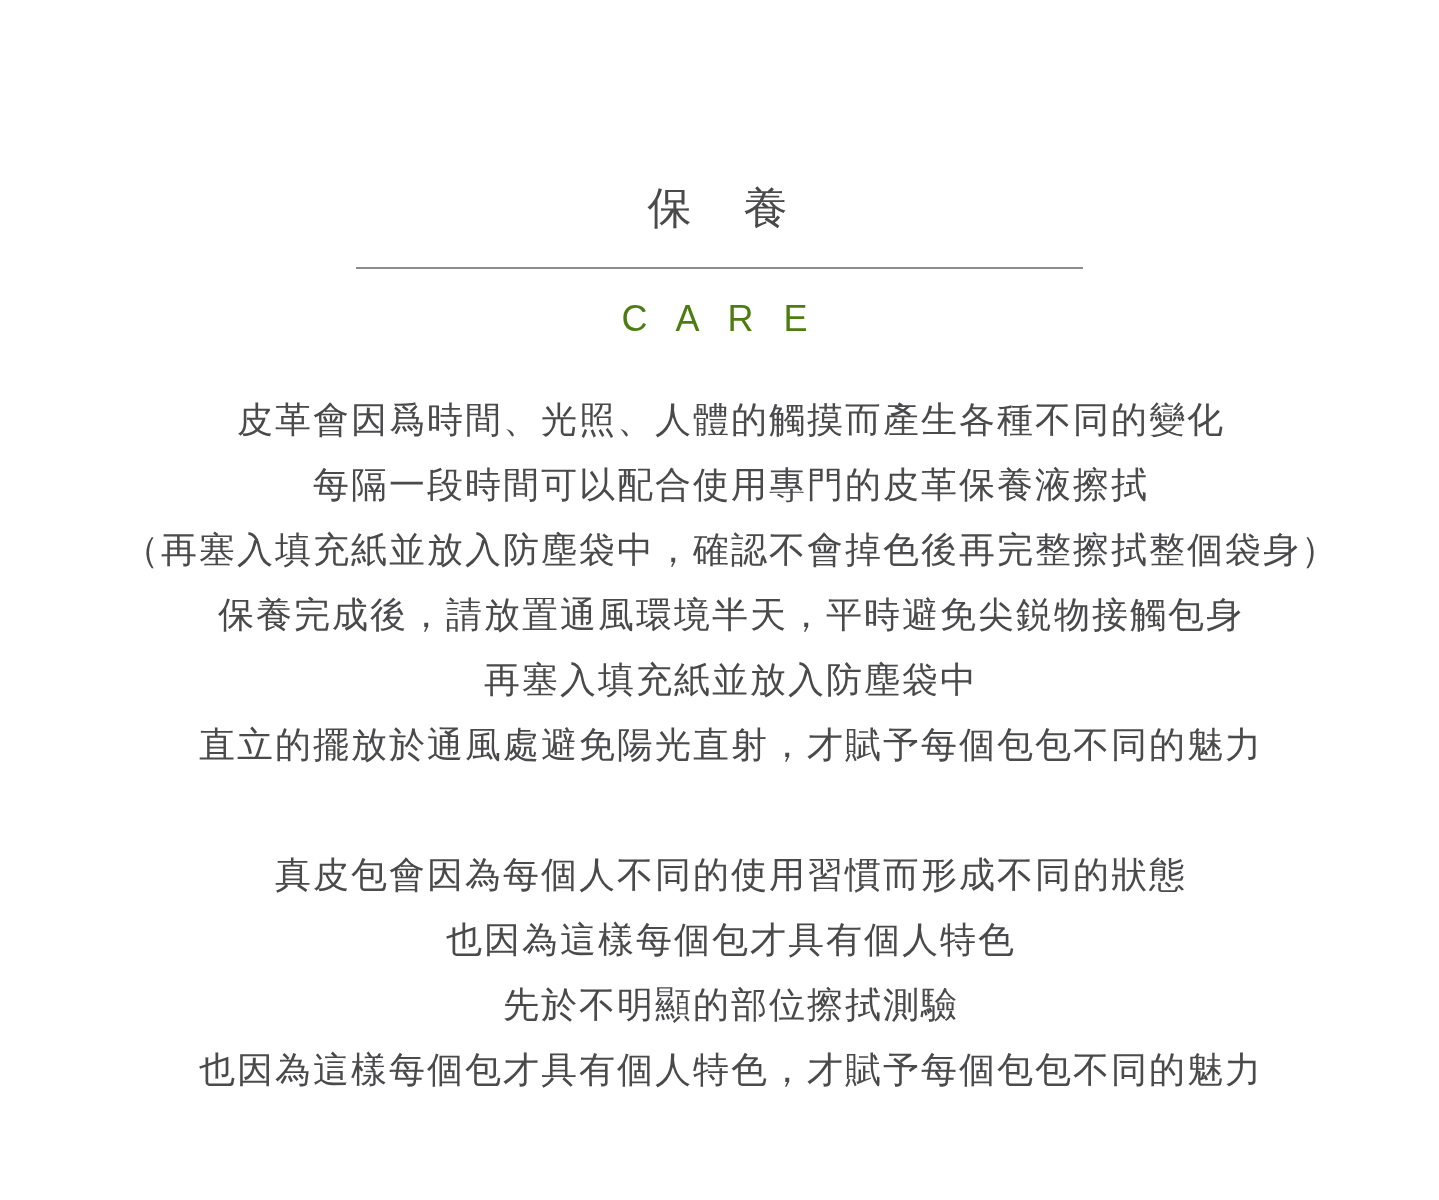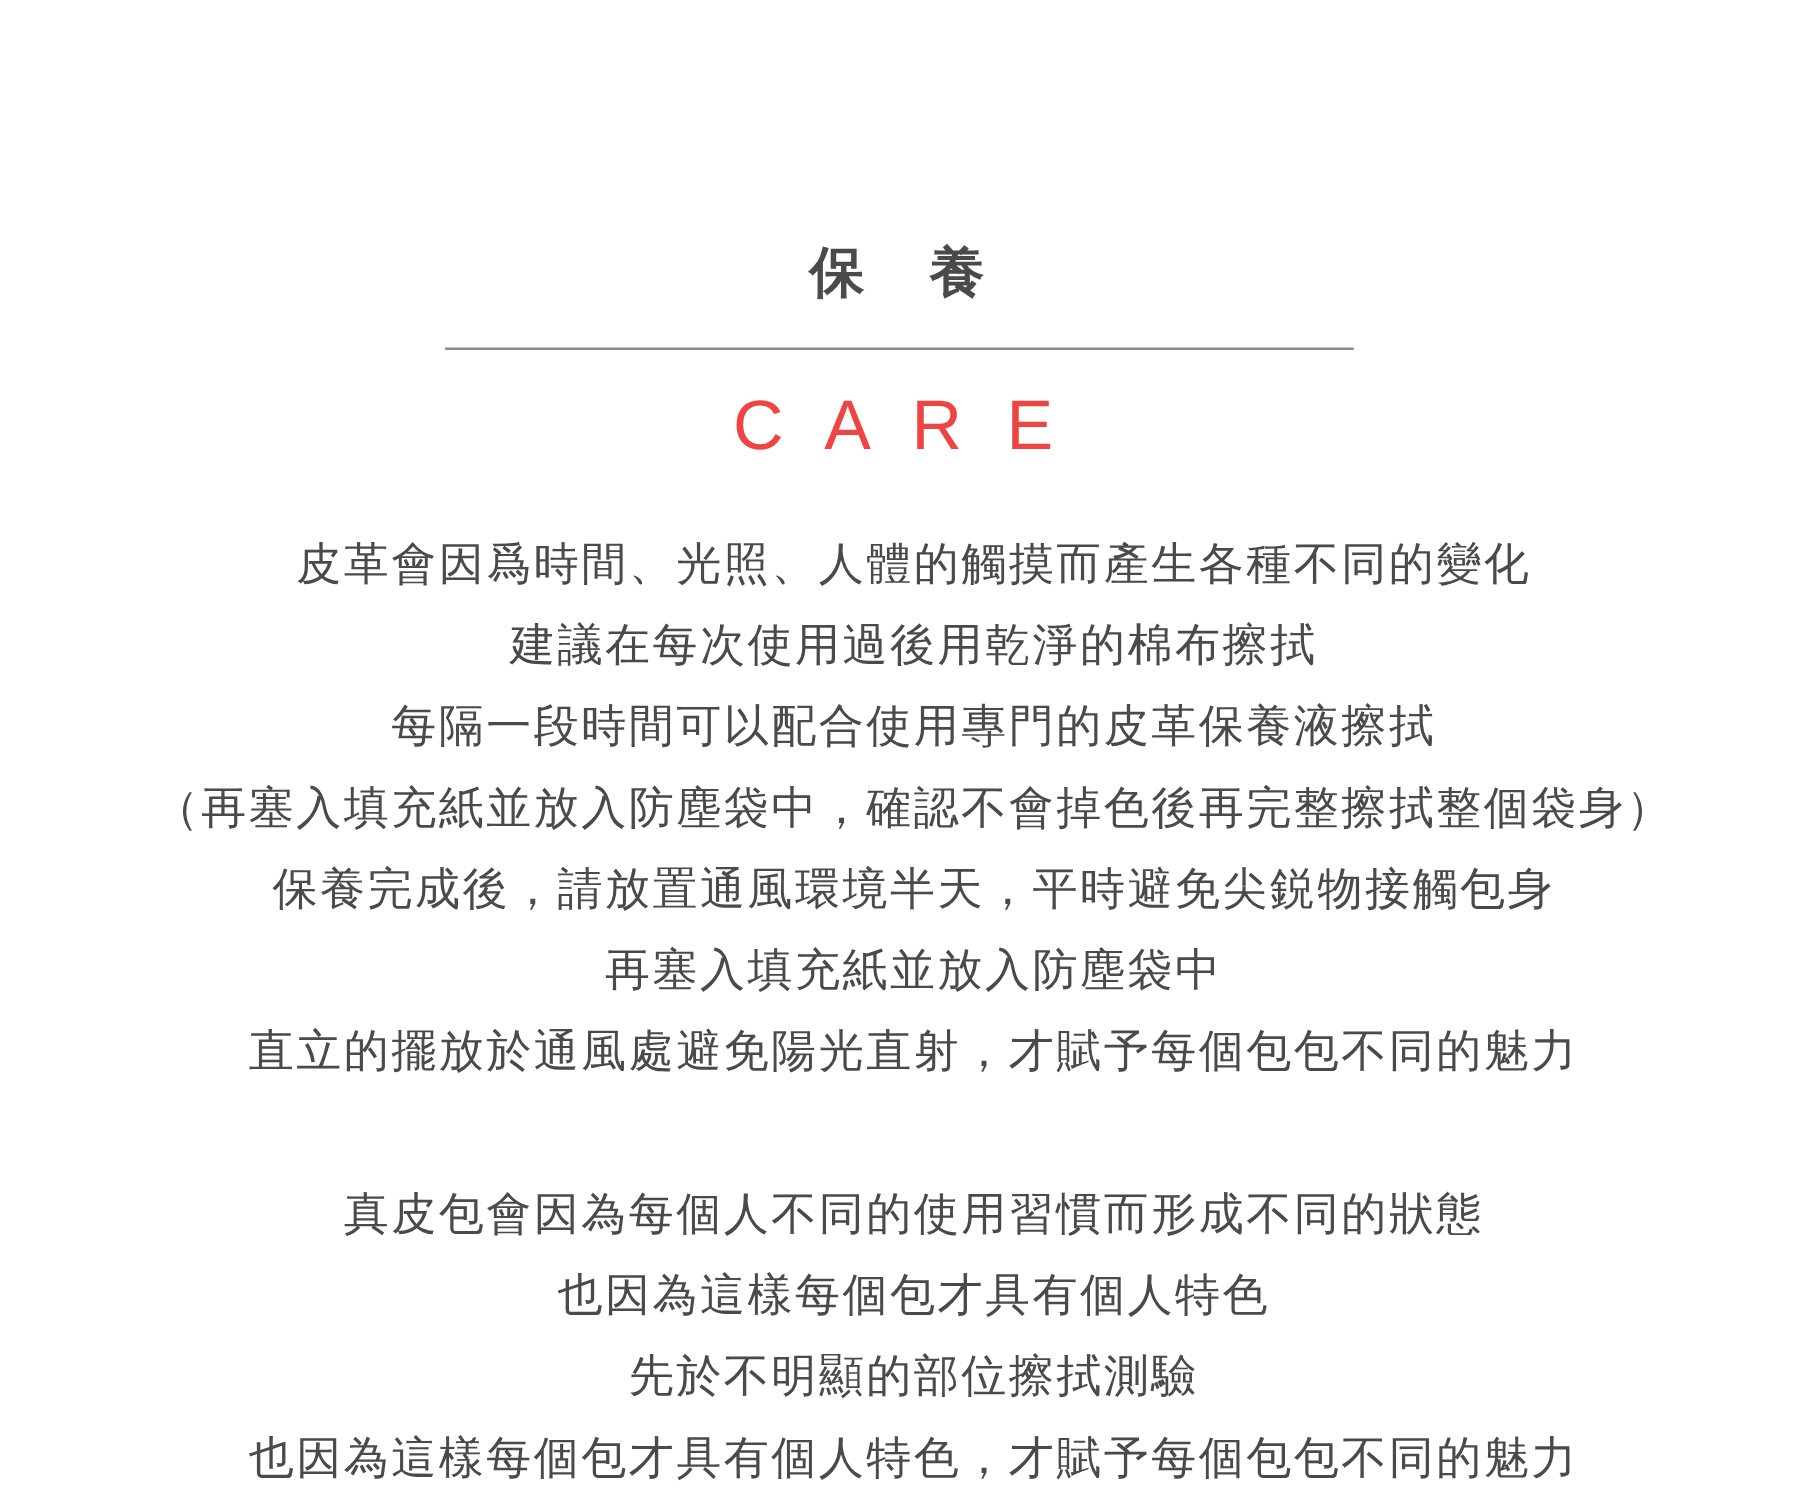--- a/index.html
+++ b/index.html
@@ -11,43 +11,43 @@
     position: relative;
     width: 1439px;
     height: 1200px;
     background: #ffffff;
     overflow: hidden;
     font-family: "Liberation Sans", sans-serif;
     color: #4a4a4c;
     text-align: center;
   }
   .title-zh {
-    margin: 12px;
+    margin: 1px;
     padding-top: 185px;
     font-size: 44px;
-    font-weight: 700;
+    font-weight: 400;
     line-height: 1;
     letter-spacing: 4px;
     color: #4a4a4c;
   }
   .divider {
     width: 727px;
     height: 2px;
     margin: 37px auto 0 auto;
     background: #8c8c8c;
     border: none;
   }
   .title-en {
     margin: 0;
     margin-top: 32px;
-    font-size: 56px;
+    font-size: 36px;
     font-weight: 300;
     line-height: 1;
     letter-spacing: 10px;
-    color: #ef4444;
+    color: #4d7c0f;
   }
   .care-paragraph {
     margin: 0;
     font-size: 36px;
     line-height: 65px;
     letter-spacing: 2px;
     color: #4a4a4c;
   }
   .care-paragraph.first {
     margin-top: 50px;
@@ -66,21 +66,20 @@
 <div class="page">
 
   <h1 class="title-zh">保　養</h1>
 
   <hr class="divider">
 
   <h2 class="title-en">C A R E</h2>
 
   <div class="care-paragraph first">
     <div class="care-line">皮革會因爲時間、光照、人體的觸摸而產生各種不同的變化</div>
-    <div class="care-line">建議在每次使用過後用乾淨的棉布擦拭</div>
     <div class="care-line">每隔一段時間可以配合使用專門的皮革保養液擦拭</div>
     <div class="care-line">（再塞入填充紙並放入防塵袋中，確認不會掉色後再完整擦拭整個袋身）</div>
     <div class="care-line">保養完成後，請放置通風環境半天，平時避免尖鋭物接觸包身</div>
     <div class="care-line">再塞入填充紙並放入防塵袋中</div>
     <div class="care-line">直立的擺放於通風處避免陽光直射，才賦予每個包包不同的魅力</div>
   </div>
 
   <div class="care-paragraph second">
     <div class="care-line">真皮包會因為每個人不同的使用習慣而形成不同的狀態</div>
     <div class="care-line">也因為這樣每個包才具有個人特色</div>

